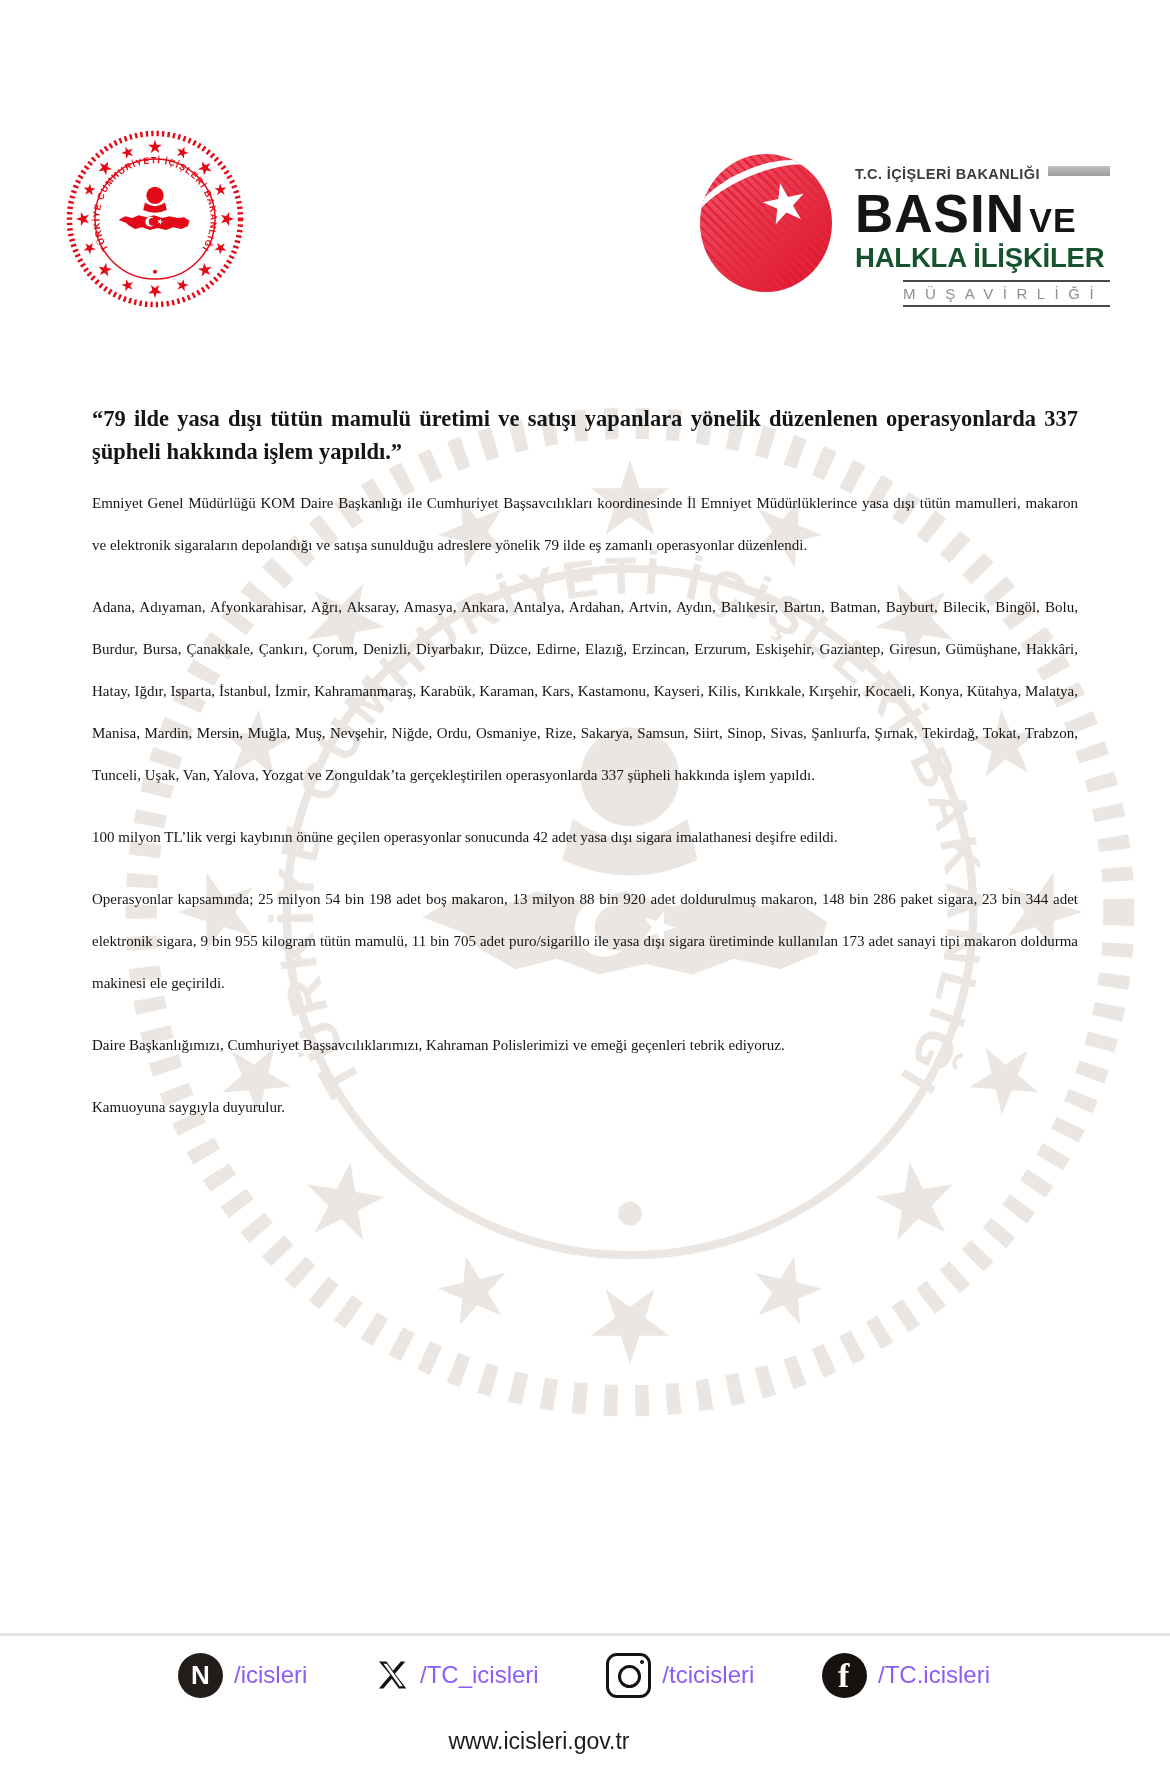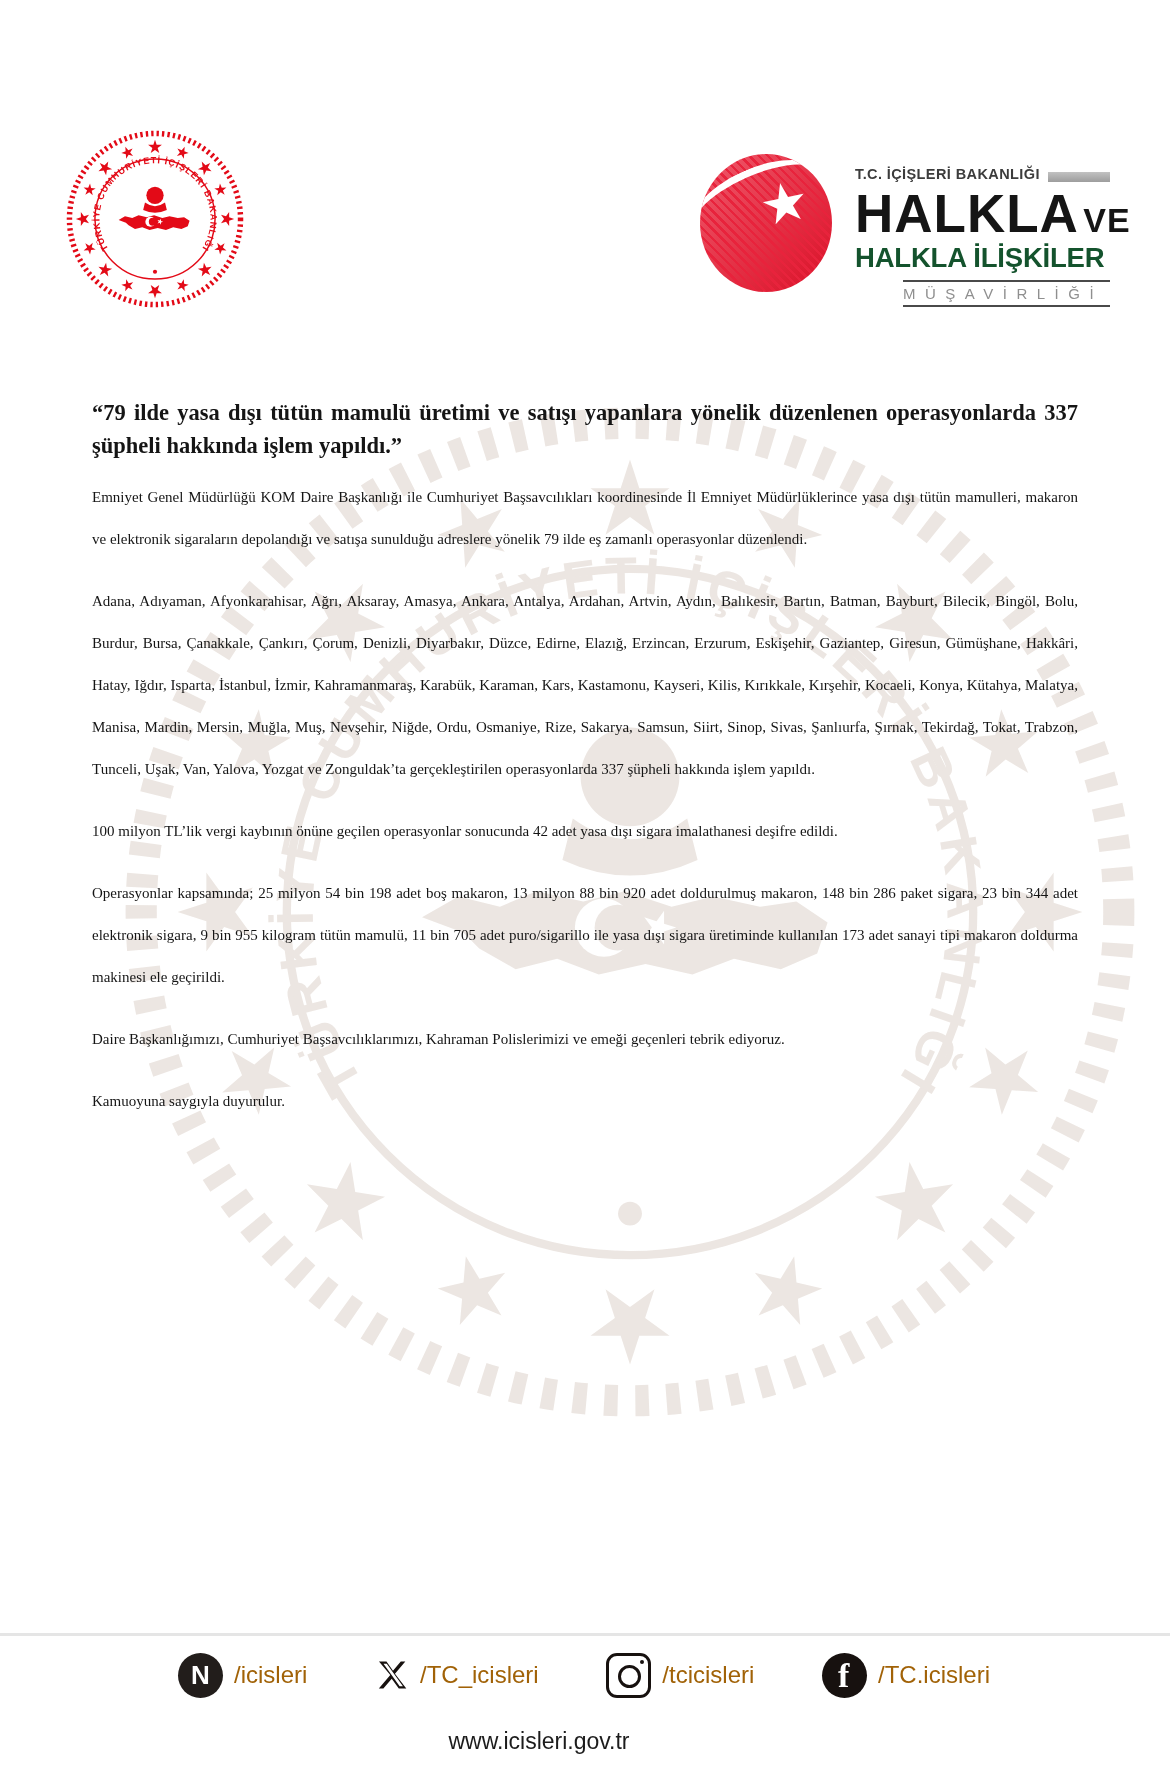--- a/index.html
+++ b/index.html
@@ -28,44 +28,44 @@
   }
   .press-circle .swoosh{
     position:absolute;left:-16px;top:14px;width:150px;height:70px;border-radius:50%;
     border-top:7px solid #fff;transform:rotate(-24deg);background:transparent;
   }
   .press-circle .star{
     position:absolute;left:60px;top:22px;font-size:54px;line-height:1;color:#fff;
     transform:rotate(-12deg);text-shadow:none;
   }
   .press-text{position:absolute;left:155px;top:18px;width:255px;}
-  .press-small-row{display:flex;align-items:flex-end;gap:8px;}
+  .press-small-row{display:flex;align-items:flex-start;gap:8px;}
   .press-small{font-size:14.5px;font-weight:bold;color:#3c3c3c;letter-spacing:.4px;white-space:nowrap;}
   .press-small-bar{flex:1;height:10px;background:linear-gradient(#c2c2c2,#9d9d9d);}
   .press-line1{margin-top:1px;color:#151515;white-space:nowrap;}
   .press-line1 .big{font-size:53px;font-weight:900;letter-spacing:1px;}
   .press-line1 .small{font-size:34px;font-weight:900;letter-spacing:1px;margin-top:38px;}
   .press-line2{font-size:27.5px;font-weight:900;color:#14532d;letter-spacing:-.2px;margin-top:-2px;white-space:nowrap;}
   .press-line3-wrap{border-top:2px solid #4a4a4a;border-bottom:2px solid #4a4a4a;margin-top:6px;padding:3px 0;margin-left:48px;}
   .press-line3{font-size:15px;color:#8f8f8f;letter-spacing:9.5px;font-weight:500;white-space:nowrap;}
 
   
   .doc{position:absolute;left:92px;top:386px;width:986px;z-index:1;
        font-family:"Liberation Serif",serif;color:#151515;}
-  .doc-title{font-weight:bold;font-size:22.5px;line-height:33px;text-align:justify;margin:10px 0 14px 0;}
+  .doc-title{font-weight:bold;font-size:22.5px;line-height:33px;text-align:justify;margin:16px 0 14px 0;}
   .doc p.body-par{font-size:15px;line-height:42px;text-align:justify;margin:0 0 20px 0;}
 
   
   .footer-sep{position:absolute;left:0;top:1633px;width:1170px;height:3px;background:#e5e5e5;z-index:2;}
   .social-row{
     position:absolute;left:178px;top:1650px;width:812px;height:50px;z-index:2;
     display:flex;justify-content:space-between;align-items:center;
   }
   .social-item{display:flex;align-items:center;gap:11px;}
-  .social-label{font-size:24px;color:#a16207;}
+  .social-label{font-size:24px;color:#8b5cf6;}
   .icn{display:inline-flex;align-items:center;justify-content:center;}
   .icn-nsosyal{width:45px;height:45px;border-radius:50%;background:#221d1b;color:#fff;
     font-weight:bold;font-size:26px;font-family:"Liberation Sans",sans-serif;}
   .icn-x svg{width:34px;height:34px;}
   .icn-instagram{width:39px;height:39px;border:3.5px solid #17110f;border-radius:11px;position:relative;}
   .icn-instagram .lens{position:absolute;left:50%;top:50%;width:17px;height:17px;margin:-10.5px 0 0 -10.5px;
     border:3.5px solid #17110f;border-radius:50%;}
   .icn-instagram .dot{position:absolute;right:4px;top:4px;width:4.5px;height:4.5px;border-radius:50%;background:#17110f;}
   .icn-facebook{width:45px;height:45px;border-radius:50%;background:#17110f;color:#fff;overflow:hidden;position:relative;}
   .icn-facebook span{position:absolute;left:16px;top:4px;font-size:34px;font-weight:bold;font-family:"Liberation Serif",serif;}
@@ -130,21 +130,21 @@
     <div class="press-circle">
       <div class="swoosh"></div>
       <div class="star">★</div>
     </div>
     <div class="press-text">
       <div class="press-small-row">
         <span class="press-small">T.C. İÇİŞLERİ BAKANLIĞI</span>
         <span class="press-small-bar"></span>
       </div>
       <div class="press-line1">
-        <span class="big">HALKLA</span>
+        <span class="big">BASIN</span>
         <span class="small">VE</span>
       </div>
       <div class="press-line2">HALKLA İLİŞKİLER</div>
       <div class="press-line3-wrap">
         <div class="press-line3">MÜŞAVİRLİĞİ</div>
       </div>
     </div>
   </div>
 
   <div class="doc">

